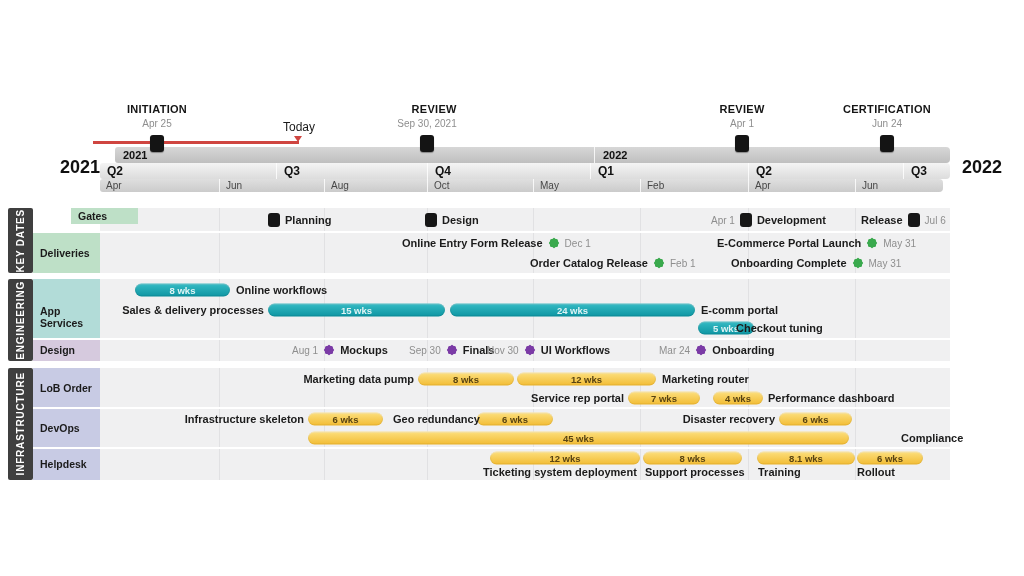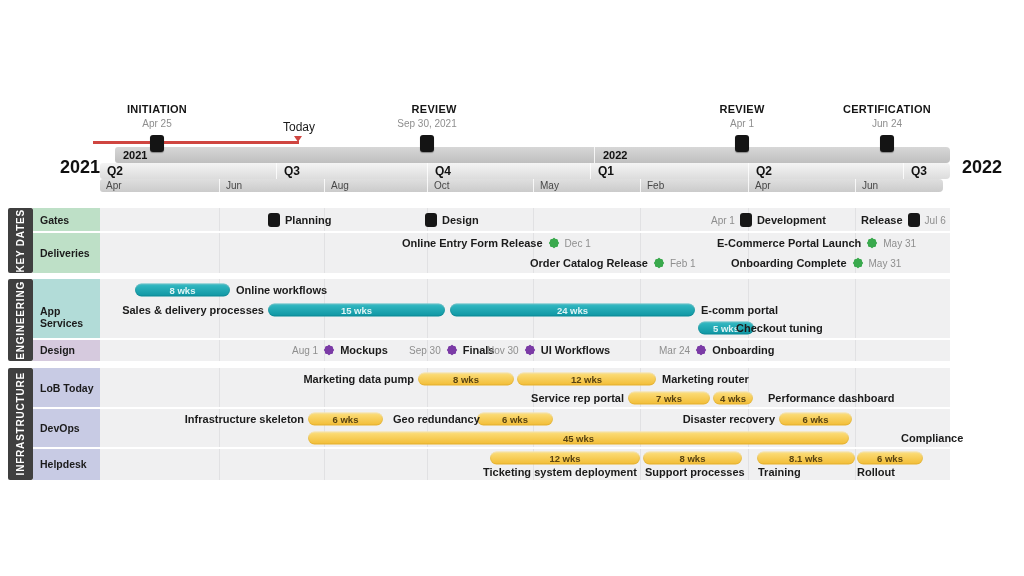--- a/index.html
+++ b/index.html
@@ -107,21 +107,21 @@
     <div class="gline" style="left: 219px; top: 208px; height: 65px;"></div>
     <div class="gline" style="left: 324px; top: 208px; height: 65px;"></div>
     <div class="gline" style="left: 427px; top: 208px; height: 65px;"></div>
     <div class="gline" style="left: 533px; top: 208px; height: 65px;"></div>
     <div class="gline" style="left: 640px; top: 208px; height: 65px;"></div>
     <div class="gline" style="left: 748px; top: 208px; height: 65px;"></div>
     <div class="gline" style="left: 855px; top: 208px; height: 65px;"></div>
     <div class="secbox" style="top: 208px; height: 65px;">
       <span>KEY DATES</span>
     </div>
-    <div class="rowcell" style="top: 208px; height: 24px; background: rgb(190, 224, 199);">
+    <div class="rowcell" style="top: 208px; height: 16px; background: rgb(190, 224, 199); margin-left: 38px;">
       <span>Gates</span>
     </div>
     <div class="itemrow" style="top: 220px; left: 268px;">
       <span class="msq"></span>
       <span class="b">Planning</span>
     </div>
     <div class="itemrow" style="top: 220px; left: 425px;">
       <span class="msq"></span>
       <span class="b">Design</span>
     </div>
@@ -250,41 +250,41 @@
     <div class="gline" style="left: 324px; top: 368px; height: 112px;"></div>
     <div class="gline" style="left: 427px; top: 368px; height: 112px;"></div>
     <div class="gline" style="left: 533px; top: 368px; height: 112px;"></div>
     <div class="gline" style="left: 640px; top: 368px; height: 112px;"></div>
     <div class="gline" style="left: 748px; top: 368px; height: 112px;"></div>
     <div class="gline" style="left: 855px; top: 368px; height: 112px;"></div>
     <div class="secbox" style="top: 368px; height: 112px;">
       <span>INFRASTRUCTURE</span>
     </div>
     <div class="rowcell" style="top: 368px; height: 40px; background: rgb(200, 203, 228);">
-      <span>LoB Today</span>
+      <span>LoB Order</span>
     </div>
     <div class="itemrow" style="top: 379px; right: 610px;">
       <span class="b">Marketing data pump</span>
     </div>
     <div class="bar yellow" style="left: 418px; width: 96px; top: 379px;">
       <span>8 wks</span>
     </div>
     <div class="bar yellow" style="left: 517px; width: 139px; top: 379px;">
       <span>12 wks</span>
     </div>
     <div class="itemrow" style="top: 379px; left: 662px;">
       <span class="b">Marketing router</span>
     </div>
     <div class="itemrow" style="top: 398px; right: 400px;">
       <span class="b">Service rep portal</span>
     </div>
-    <div class="bar yellow" style="left: 628px; width: 82px; top: 398px;">
+    <div class="bar yellow" style="left: 628px; width: 72px; top: 398px;">
       <span>7 wks</span>
     </div>
-    <div class="bar yellow" style="left: 713px; width: 40px; top: 398px;">
+    <div class="bar yellow" style="left: 713px; width: 50px; top: 398px;">
       <span>4 wks</span>
     </div>
     <div class="itemrow" style="top: 398px; left: 768px;">
       <span class="b">Performance dashboard</span>
     </div>
     <div class="rowcell" style="top: 408px; height: 40px; background: rgb(200, 203, 228);">
       <span>DevOps</span>
     </div>
     <div class="rowsep" style="top: 407px;"></div>
     <div class="itemrow" style="top: 419px; right: 720px;">

